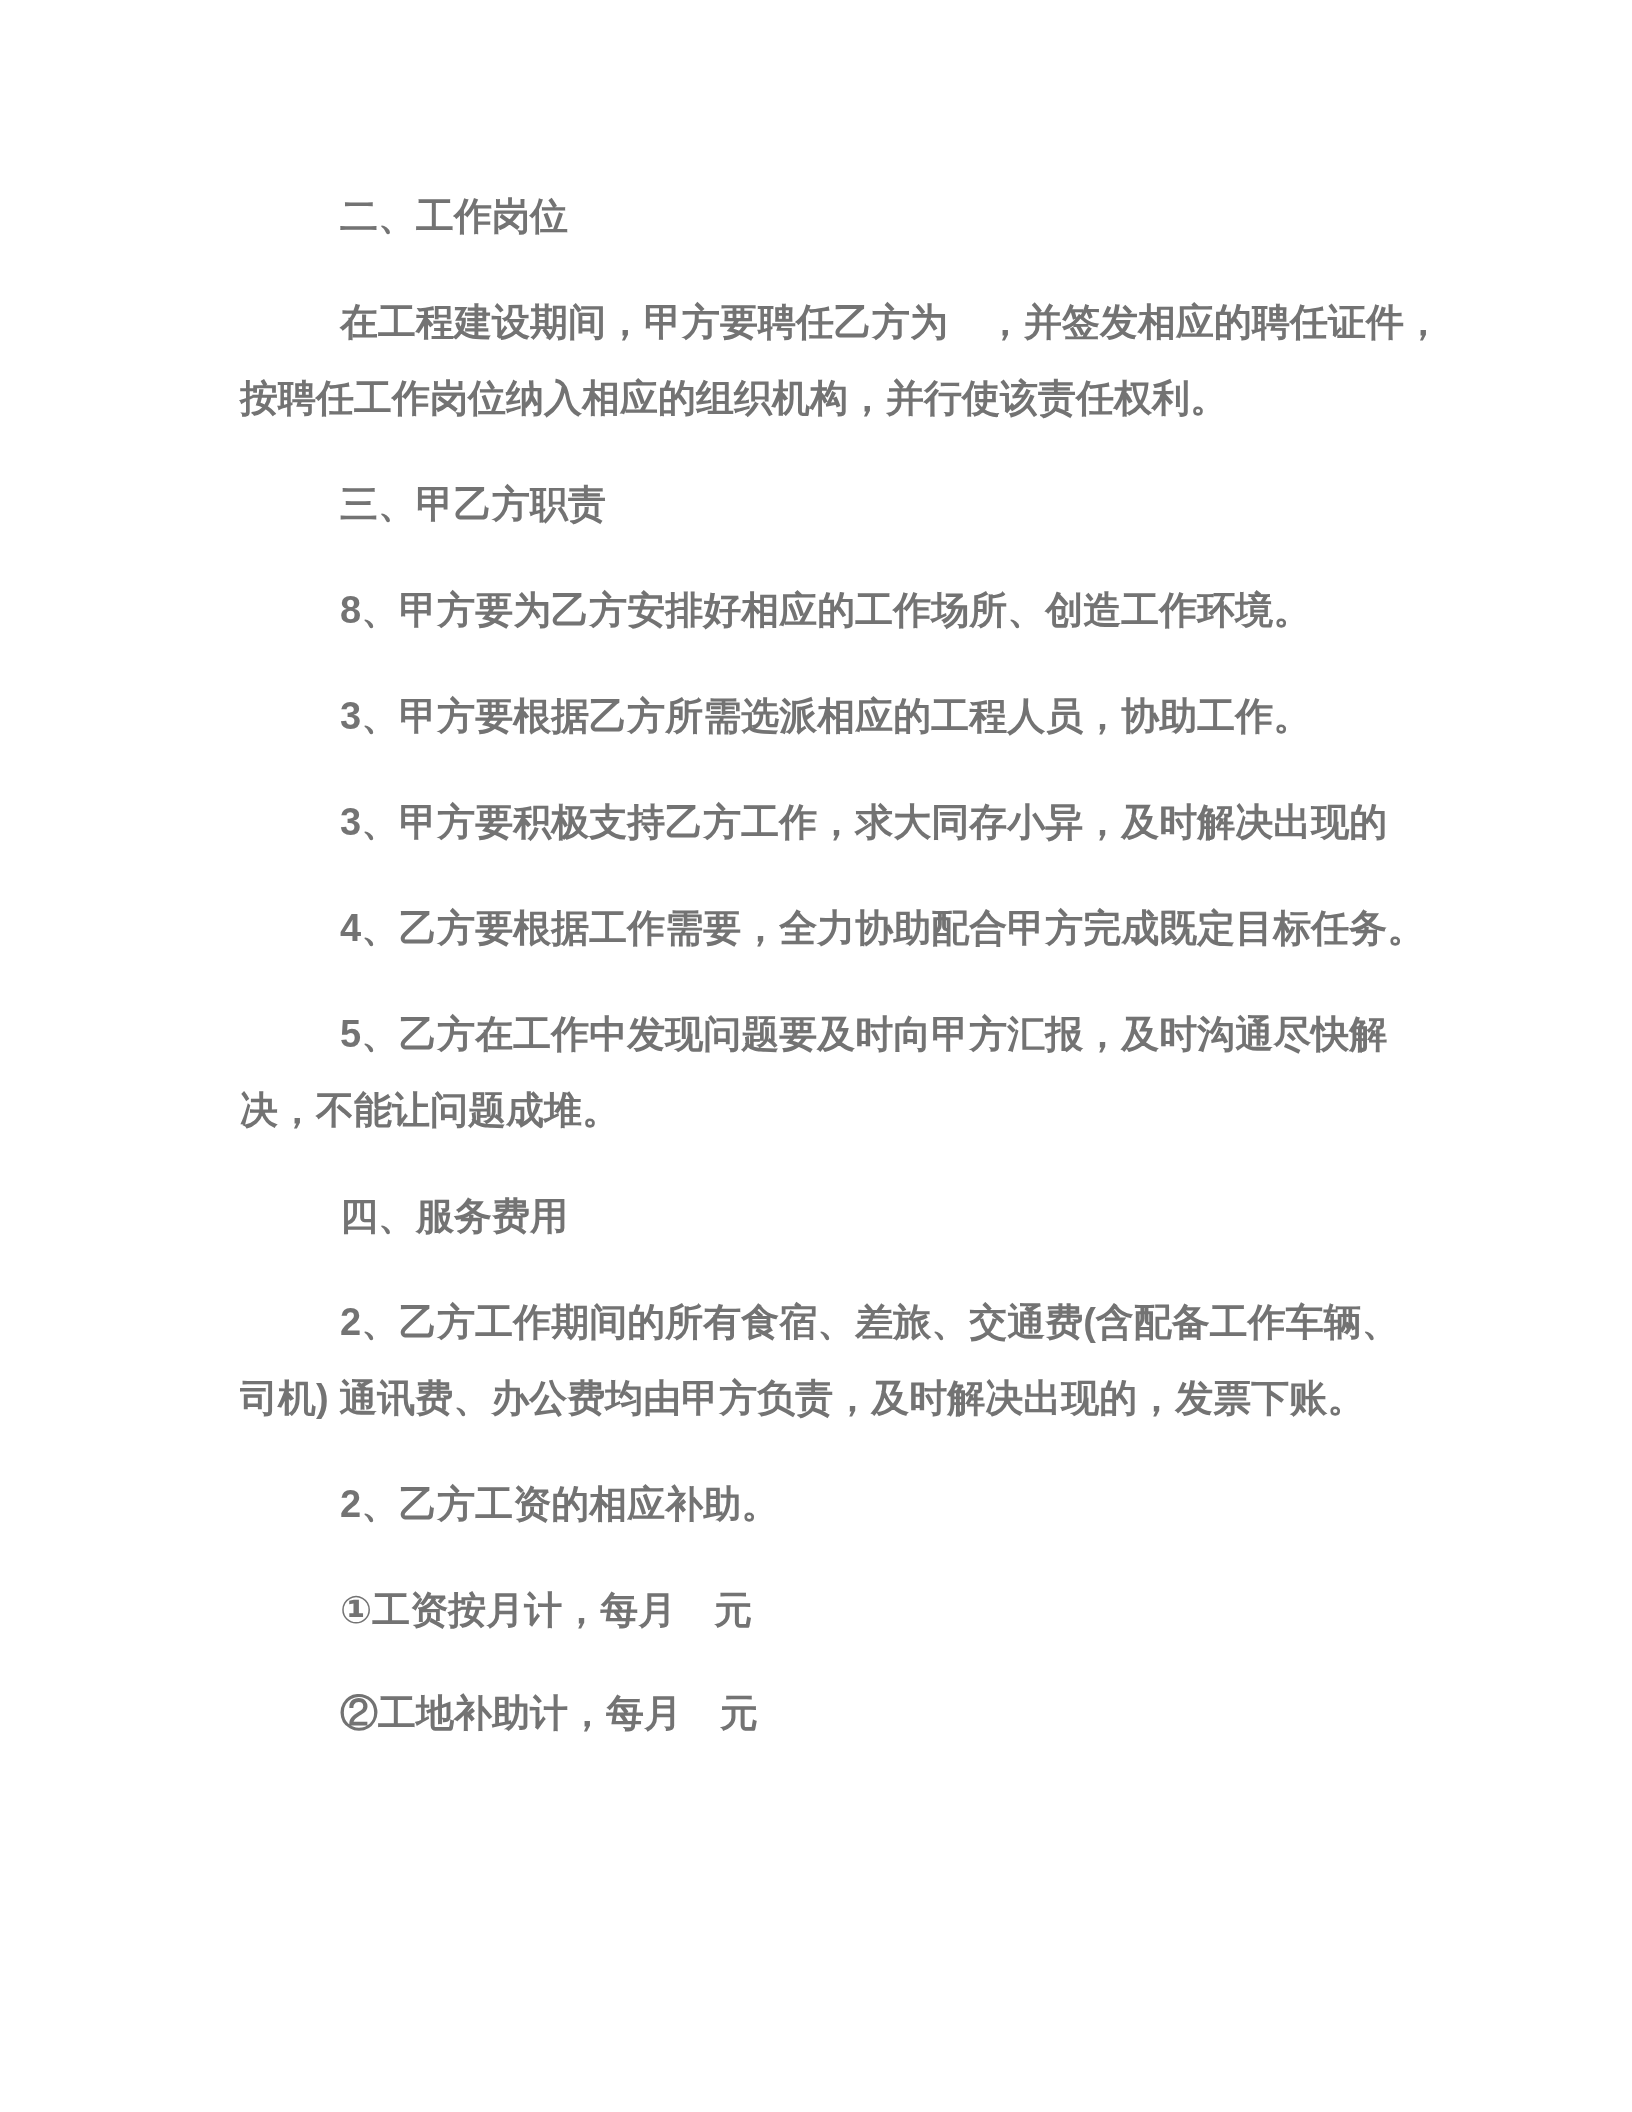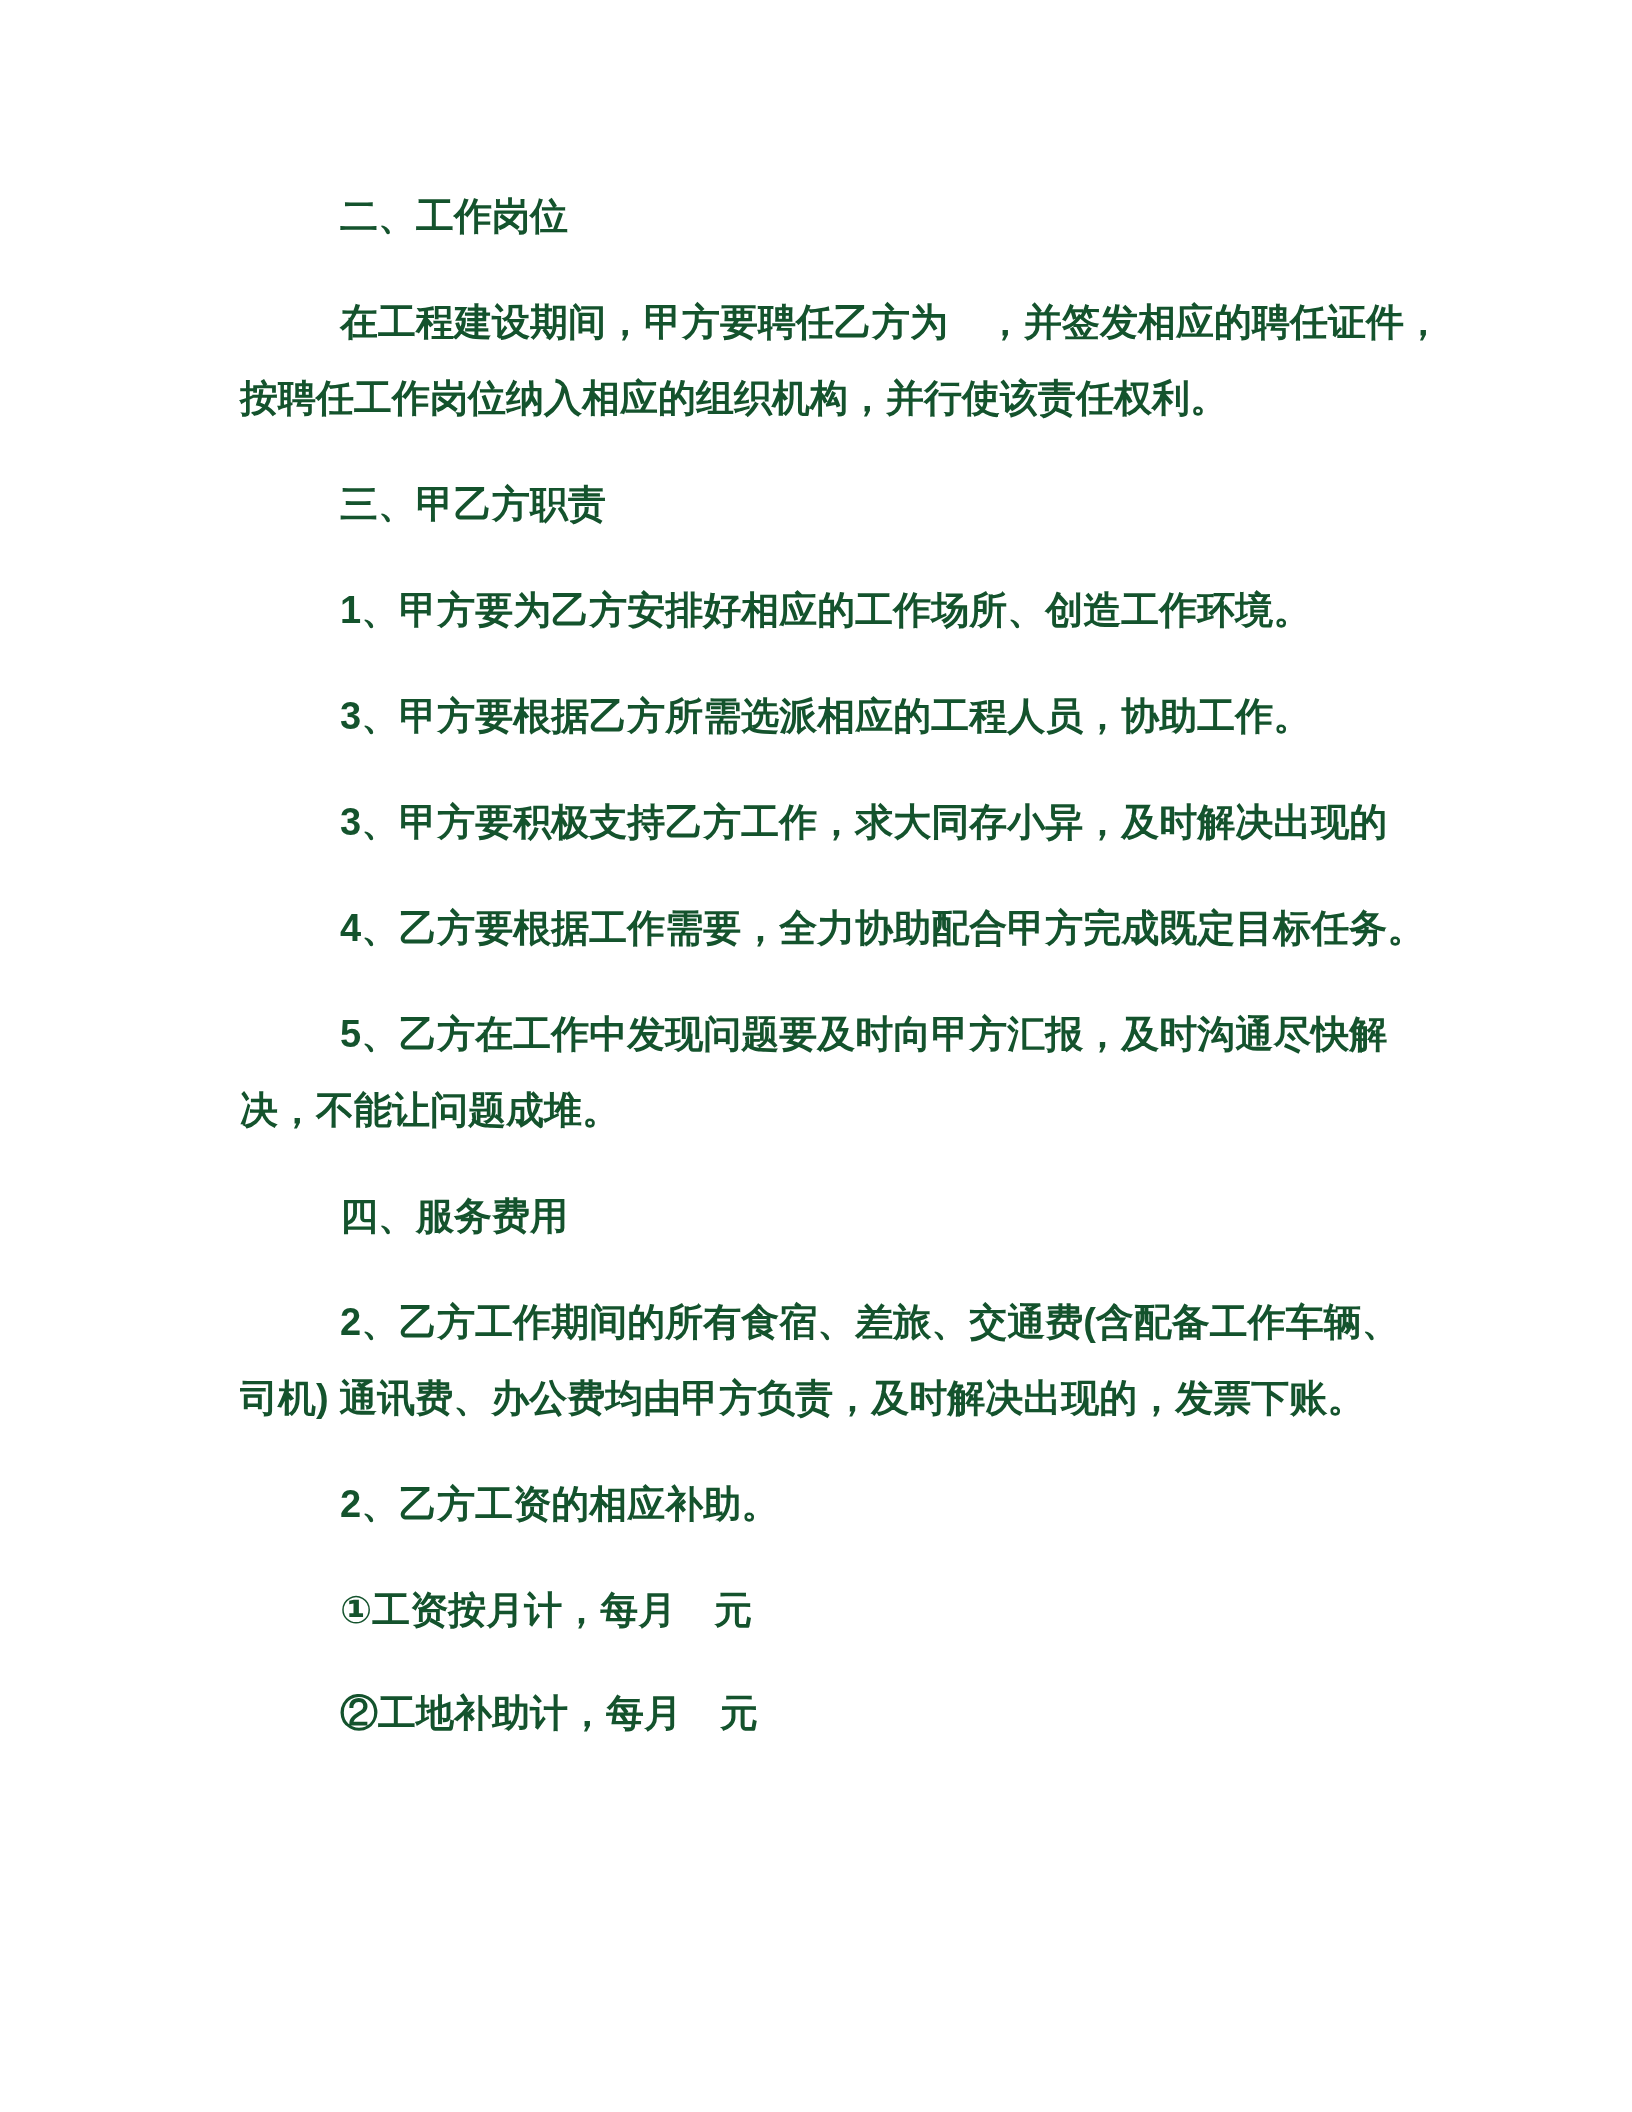--- a/index.html
+++ b/index.html
@@ -11,21 +11,21 @@
     position: relative;
     width: 1605px;
     height: 2112px;
     background: #ffffff;
     box-sizing: border-box;
     padding: 178px 200px 0 240px;
     overflow: hidden;
     font-family: "Liberation Sans", "DejaVu Sans", sans-serif;
     font-weight: 700;
     font-size: 38px;
-    color: #14532d;
+    color: #737373;
   }
   .para {
     margin: 0 0 30px 0;
   }
   .para:last-child {
     margin-bottom: 0;
     font-family: Liberation Mono, monospace;
   }
   .line {
     height: 76px;
@@ -46,21 +46,21 @@
         <div class="line first">二、工作岗位</div>
       </div>
       <div class="para body">
         <div class="line first">在工程建设期间，甲方要聘任乙方为　，并签发相应的聘任证件，</div>
         <div class="line">按聘任工作岗位纳入相应的组织机构，并行使该责任权利。</div>
       </div>
       <div class="para heading">
         <div class="line first">三、甲乙方职责</div>
       </div>
       <div class="para body">
-        <div class="line first">1、甲方要为乙方安排好相应的工作场所、创造工作环境。</div>
+        <div class="line first">8、甲方要为乙方安排好相应的工作场所、创造工作环境。</div>
       </div>
       <div class="para body">
         <div class="line first">3、甲方要根据乙方所需选派相应的工程人员，协助工作。</div>
       </div>
       <div class="para body">
         <div class="line first">3、甲方要积极支持乙方工作，求大同存小异，及时解决出现的</div>
       </div>
       <div class="para body">
         <div class="line first">4、乙方要根据工作需要，全力协助配合甲方完成既定目标任务。</div>
       </div>

